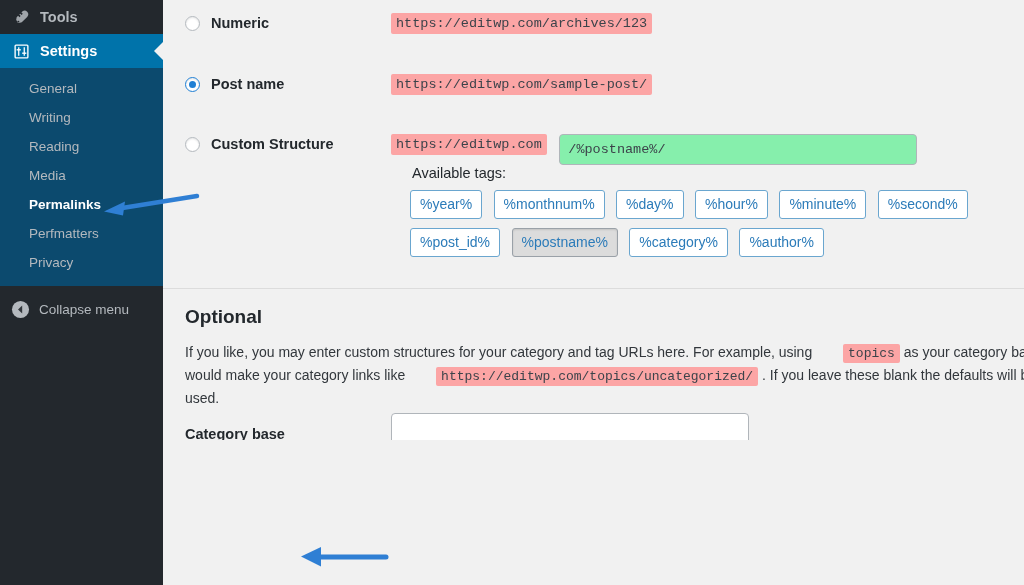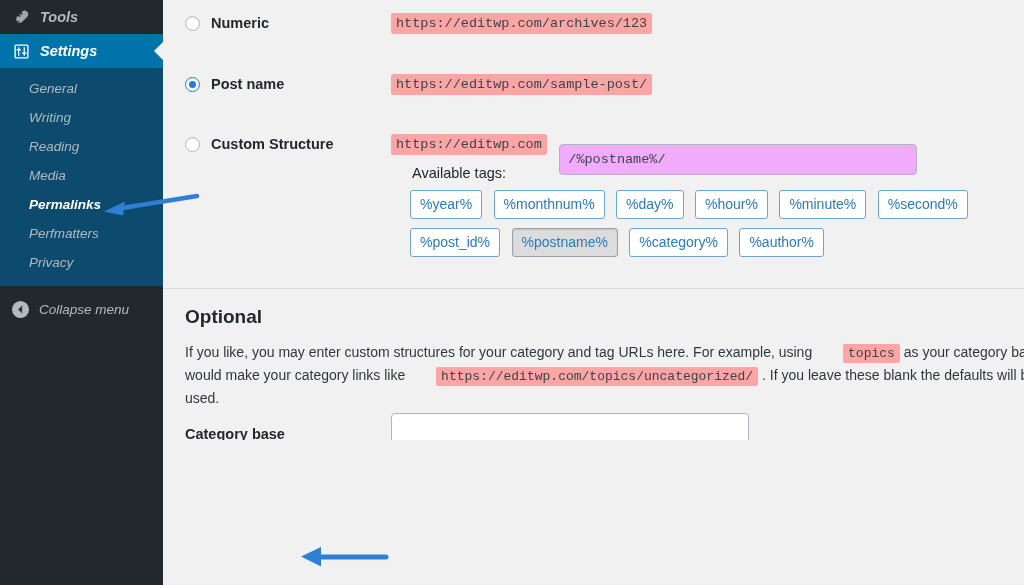--- a/index.html
+++ b/index.html
@@ -22,21 +22,20 @@
   }
 
   
   .sidebar {
     position: absolute;
     left: 0; top: 0;
     width: 163px;
     height: 585px;
     background: #23282d;
     overflow: hidden;
-    font-style: italic;
   }
   .menu-top {
     position: absolute;
     left: 0; top: 0;
     width: 163px;
   }
   .menu-item {
     position: relative;
     display: flex;
     align-items: center;
@@ -173,29 +172,28 @@
   .struct-preview {
     padding-top: 1px;
   }
 
   .custom-input {
     width: 358px;
     height: 31px;
     margin-left: 8px;
     border: 1px solid #b0b5ba;
     border-radius: 4px;
-    background: #f0abfc;
+    background: #86efac;
     font-family: "Liberation Mono", monospace;
     font-size: 13.5px;
     color: #3c434a;
     padding: 0 8px;
     box-sizing: border-box;
     vertical-align: top;
     outline: none;
-    margin-top: 10px;
   }
 
   .avail-label {
     position: absolute;
     left: 249px;
     top: 165px;
     font-size: 14.5px;
     color: #23282d;
   }
   .tag-wrap {

